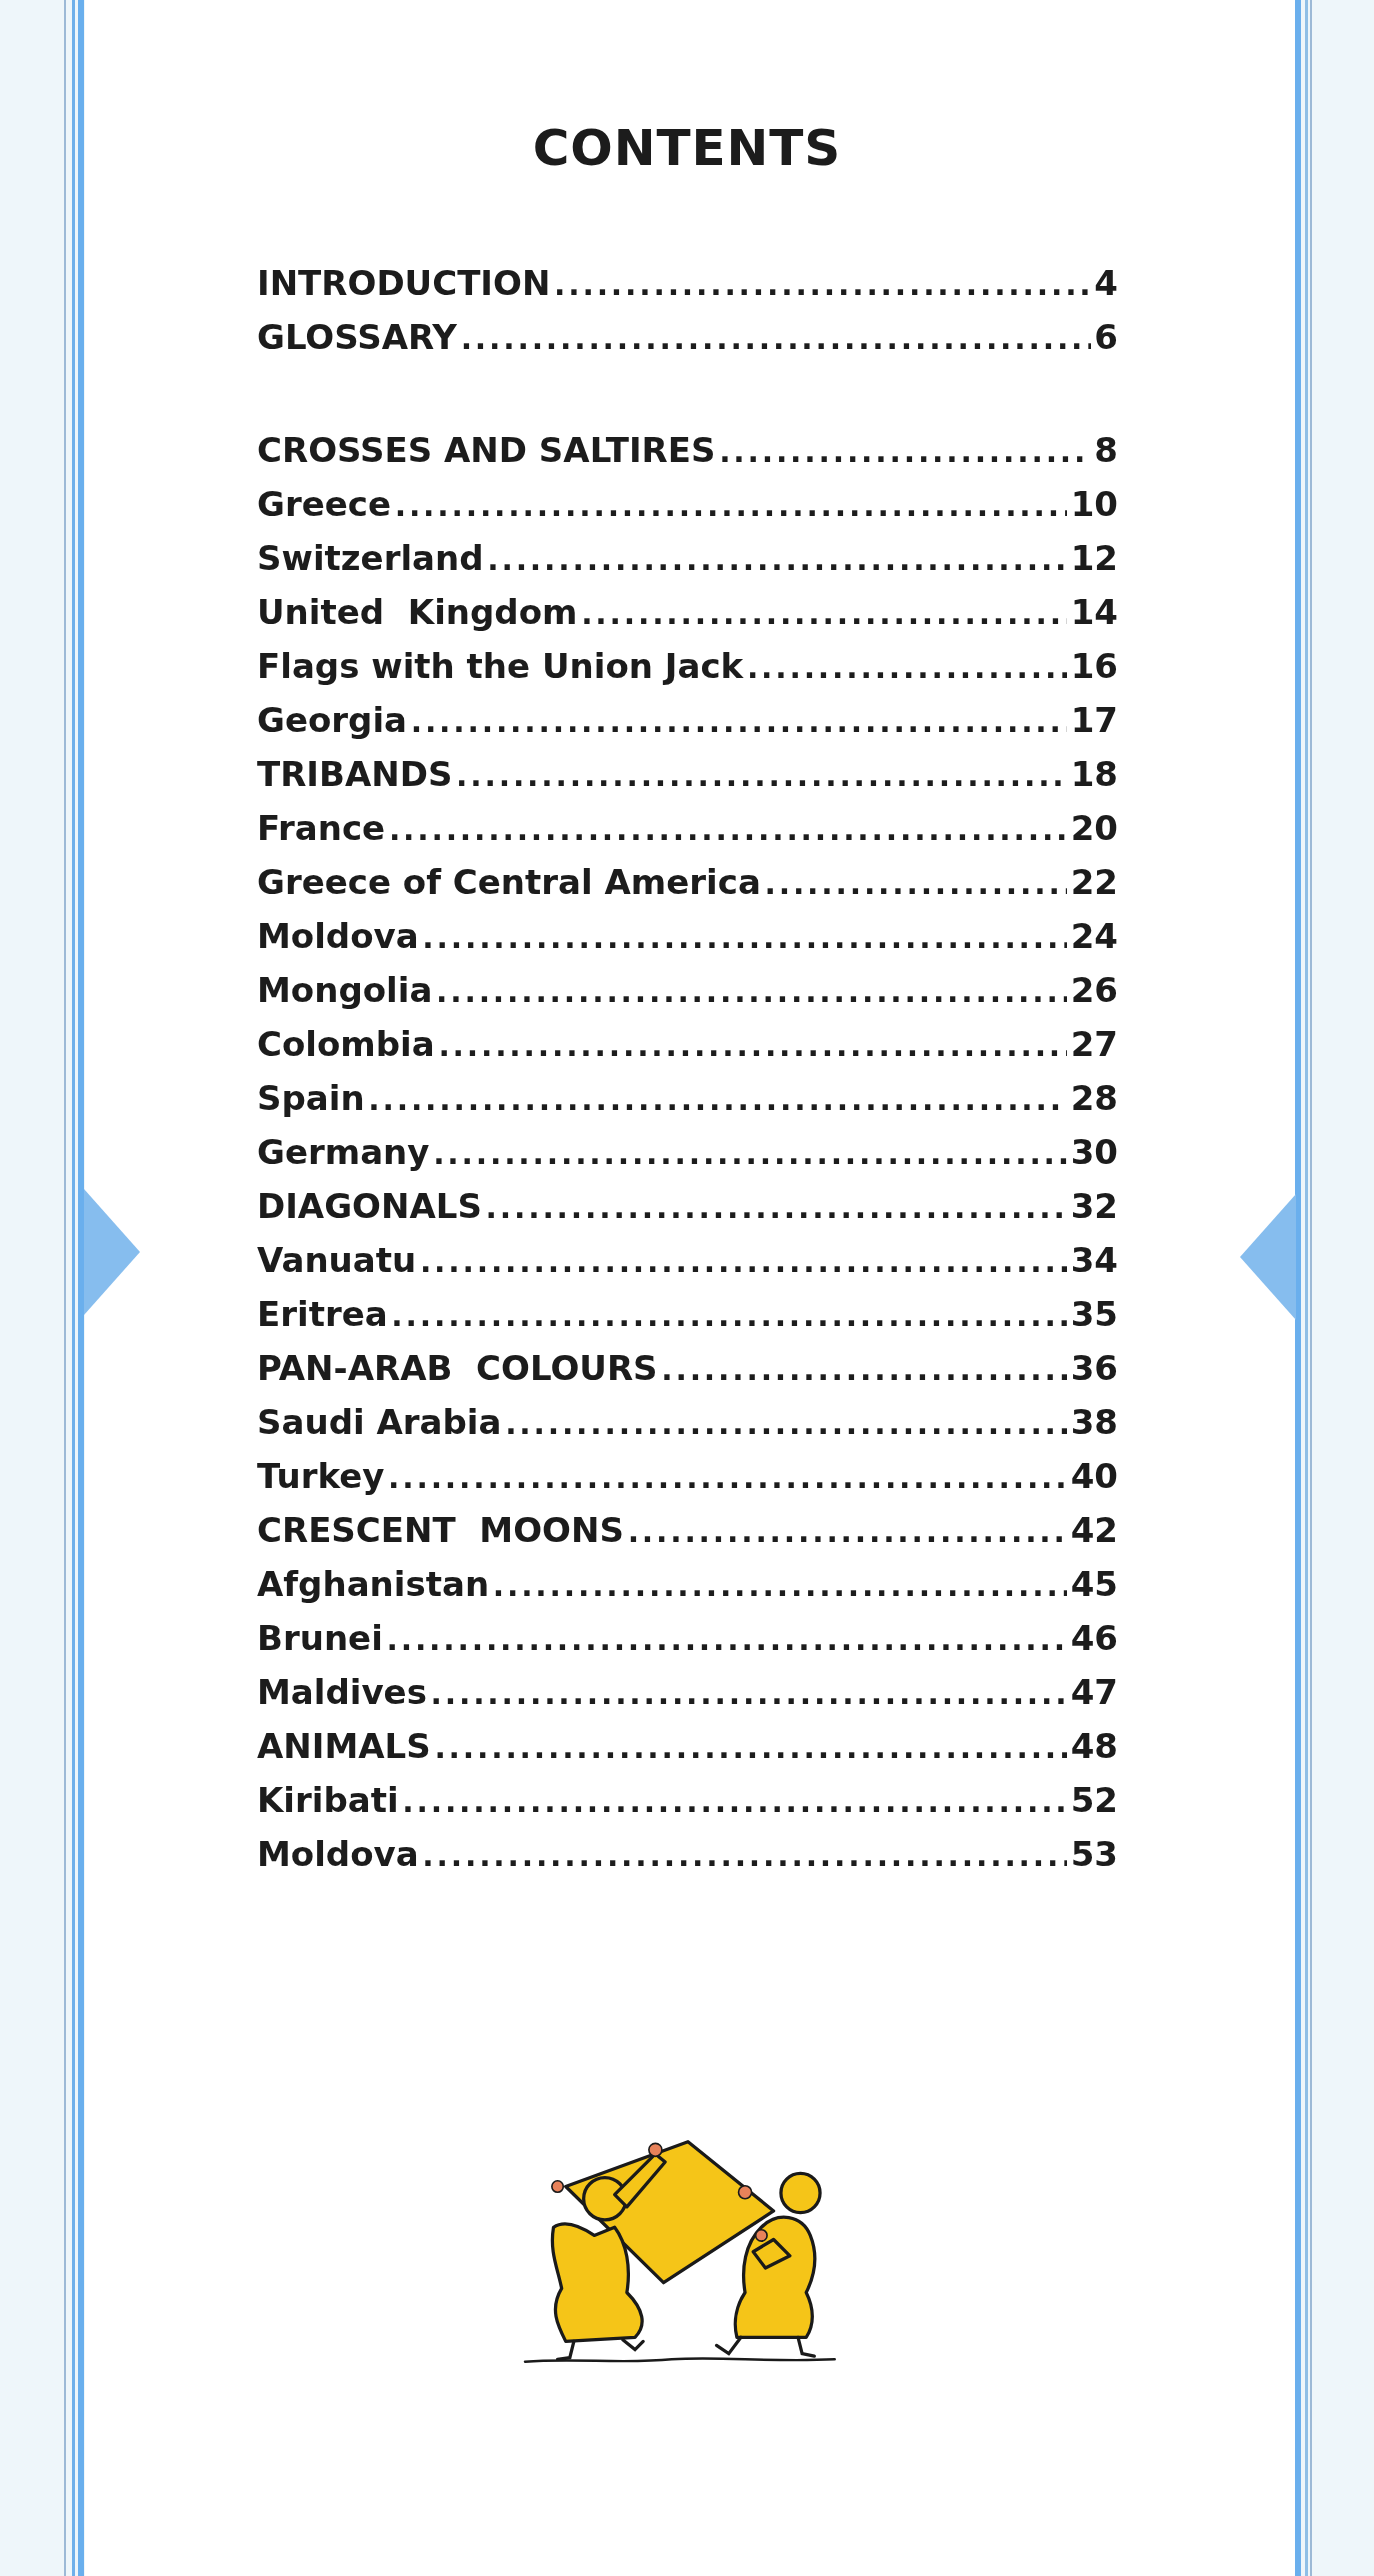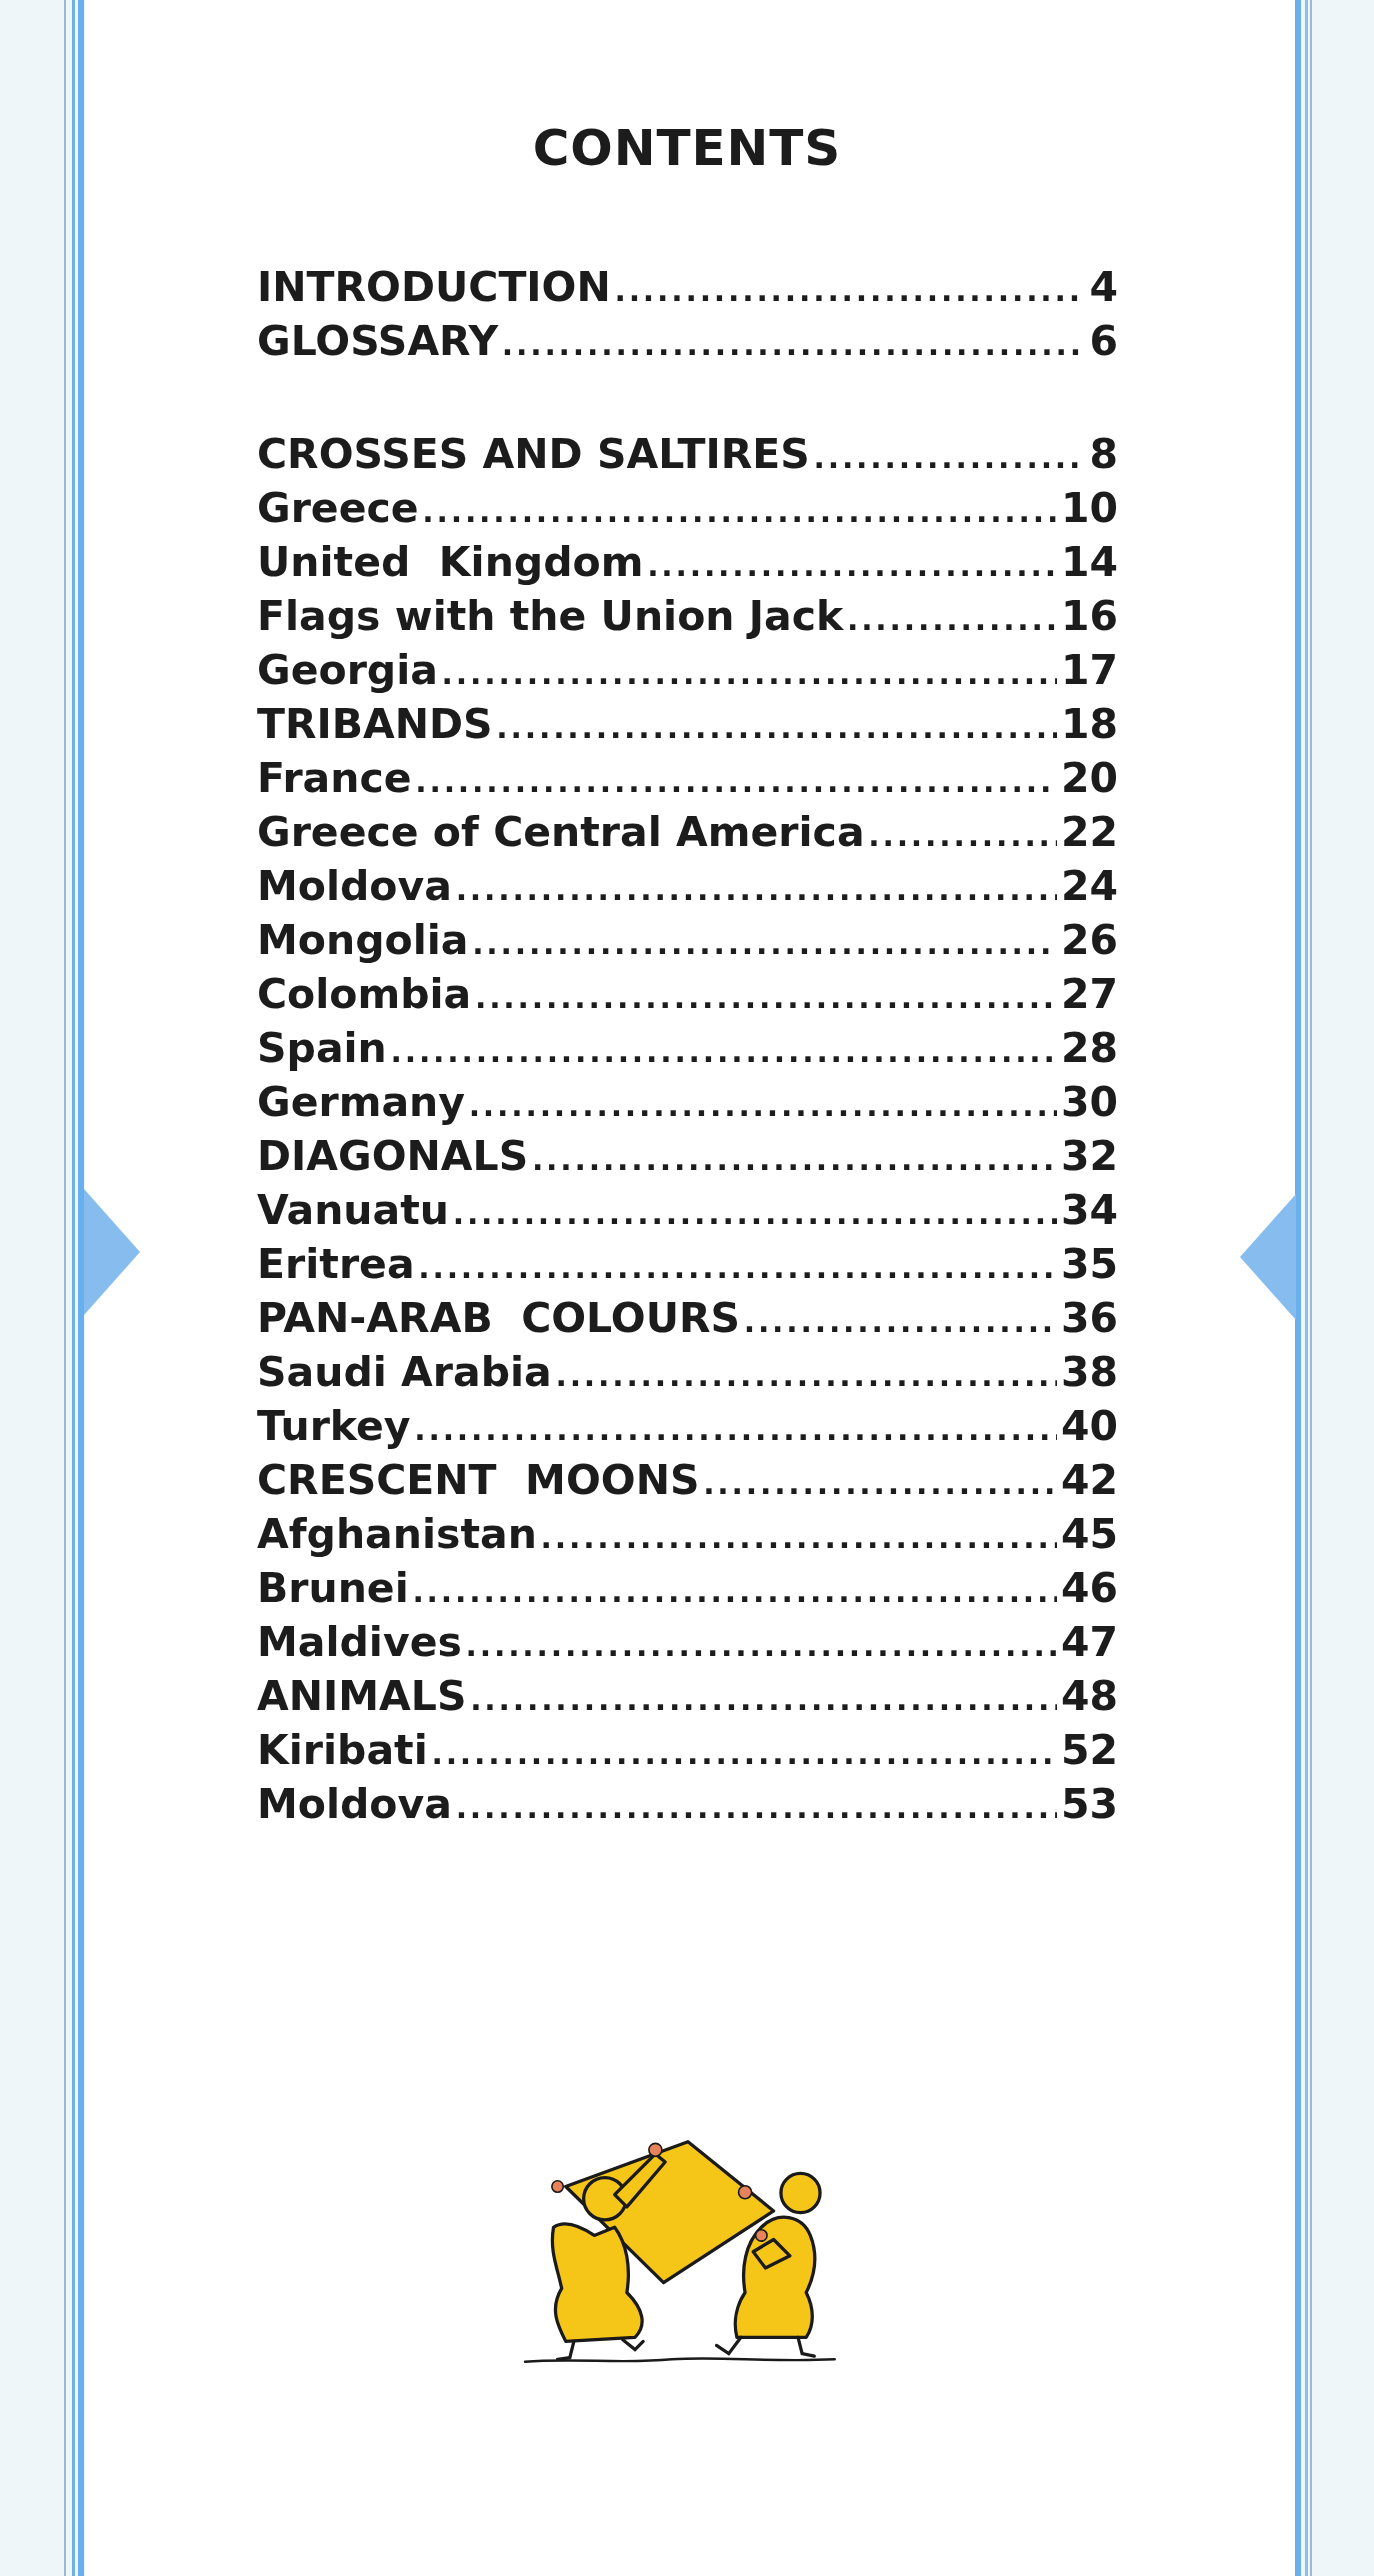--- a/index.html
+++ b/index.html
@@ -38,21 +38,21 @@
       position: absolute; top: 119px; left: 0; width: 1374px; text-align: center;
       font-size: 50px; font-weight: bold; color: #1c1c1c; letter-spacing: 0.9px;
     }
     .toc {
       position: absolute; left: 257px; width: 861px;
     }
     .toc.top { top: 263px; }
     .toc.main { top: 430px; }
     .entry {
       display: flex; align-items: baseline; height: 54px;
-      font-size: 41px; color: #1c1c1c; font-weight: bold;
+      font-size: 34px; color: #1c1c1c; font-weight: bold;
     }
     .entry .label { white-space: pre; }
     .entry .dots {
       flex: 1; overflow: hidden; white-space: nowrap; margin: 0 3.7px;
       letter-spacing: 2.8px; font-size: 30px;
     }
     .entry .dots::before {
       content: "................................................................................................................................";
     }
     .entry .page-num { text-align: right; }
@@ -95,20 +95,25 @@
 <div class="toc main" id="toc-main">
     <div class="entry">
       <span class="label">CROSSES AND SALTIRES</span>
       <span class="dots"></span>
       <span class="page-num">8</span>
     </div>
     <div class="entry">
       <span class="label">Greece</span>
       <span class="dots"></span>
       <span class="page-num">10</span>
+    </div>
+    <div class="entry">
+      <span class="label">Switzerland</span>
+      <span class="dots"></span>
+      <span class="page-num">12</span>
     </div>
     <div class="entry">
       <span class="label">United  Kingdom</span>
       <span class="dots"></span>
       <span class="page-num">14</span>
     </div>
     <div class="entry">
       <span class="label">Flags with the Union Jack</span>
       <span class="dots"></span>
       <span class="page-num">16</span>

